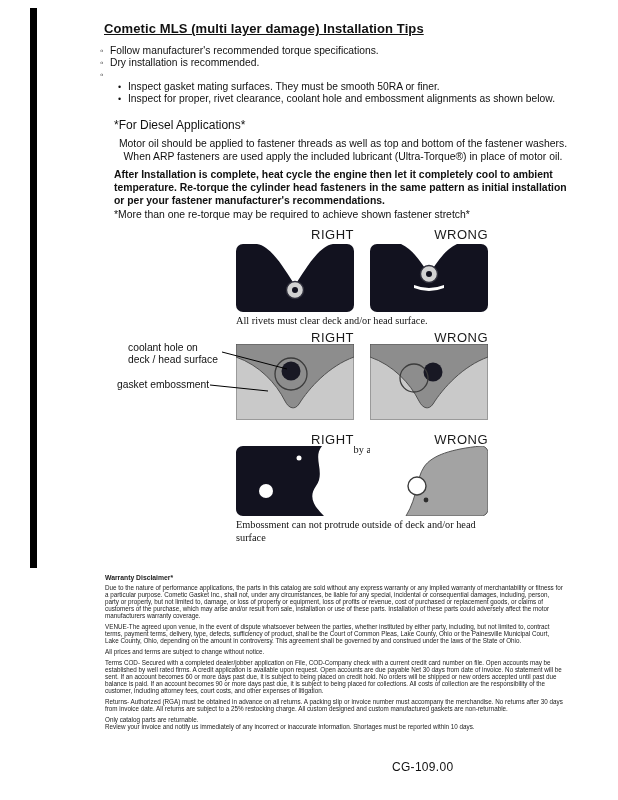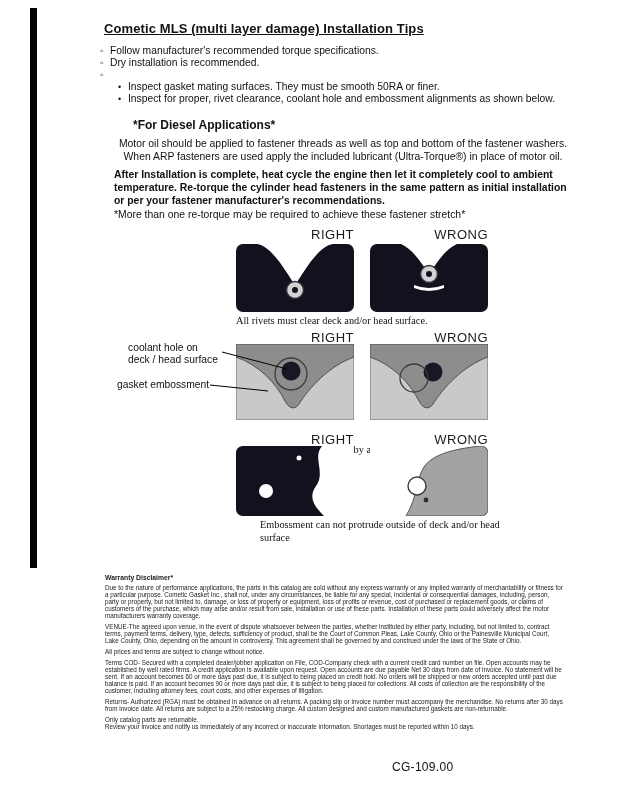--- a/index.html
+++ b/index.html
@@ -16,39 +16,39 @@
 
   .title { left: 104px; top: 21px; font-size: 13px; font-weight: bold; text-decoration: underline; letter-spacing: 0.1px; }
 
   .tips { left: 100px; top: 45px; width: 480px; font-size: 10.3px; line-height: 12px; }
   .tip-row { display: flex; align-items: flex-start; }
   .tip-row.sub { padding-left: 18px; }
   .marker { flex: 0 0 10px; width: 10px; }
   .marker.open { font-size: 10px; }
   .marker.filled { font-size: 9px; }
 
-  .diesel-heading { left: 114px; top: 118px; font-size: 12px; font-weight: bold; margin-left: 19px; }
+  .diesel-heading { left: 114px; top: 118px; font-size: 12px; font-weight: normal; }
   .diesel-p1 { left: 114px; top: 137px; width: 458px; font-size: 10.4px; line-height: 13px; text-align: center; }
   .diesel-p2 { left: 114px; top: 168px; width: 458px; font-size: 10.4px; line-height: 13px; font-weight: bold; }
   .diesel-note { left: 114px; top: 209px; width: 470px; font-size: 10.4px; }
 
   .fig-label { width: 118px; text-align: right; font-size: 13px; letter-spacing: 0.5px; color: #1a1a1a; }
   .lbl-r1a { left: 236px; top: 227px; } .lbl-r1b { left: 370px; top: 227px; }
   .lbl-r2a { left: 236px; top: 330px; } .lbl-r2b { left: 370px; top: 330px; }
   .lbl-r3a { left: 236px; top: 432px; } .lbl-r3b { left: 370px; top: 432px; }
 
   .fig { display: block; }
   .fig-r1a { left: 236px; top: 244px; } .fig-r1b { left: 370px; top: 244px; }
   .fig-r2a { left: 236px; top: 344px; } .fig-r2b { left: 370px; top: 344px; }
   .fig-r3a { left: 236px; top: 446px; } .fig-r3b { left: 370px; top: 446px; }
 
   .caption { font-size: 10.3px; line-height: 12.5px; color: #111; font-family: Liberation Serif, serif; }
   .cap-1 { left: 236px; top: 315px; width: 280px; }
   .cap-2 { left: 236px; top: 444px; width: 280px; }
-  .cap-3 { left: 236px; top: 519px; width: 252px; margin-left: 24px; }
+  .cap-3 { left: 236px; top: 519px; width: 252px; }
 
   .annotation { font-size: 10.3px; line-height: 12px; color: #111; }
   .ann-coolant { left: 128px; top: 342px; width: 96px; white-space: pre-line; }
   .ann-emboss { left: 117px; top: 379px; width: 100px; }
 
   .leaders { left: 0; top: 0; pointer-events: none; }
 
   .legal { left: 105px; top: 574px; width: 458px; font-size: 6.3px; line-height: 7px; color: #222; }
   .legal h4 { font-size: 6.8px; margin: 0 0 3px 0; }
   .legal p { margin: 0 0 4px 0; }
@@ -82,21 +82,21 @@
     </div>
     <div class="tip-row sub">
       <span class="marker filled">•</span>
       <span>Inspect for proper, rivet clearance, coolant hole and embossment alignments as shown below.</span>
     </div>
   </div>
 
   <div class="abs diesel-heading">*For Diesel Applications*</div>
   <div class="abs diesel-p1">Motor oil should be applied to fastener threads as well as top and bottom of the fastener washers. When ARP fasteners are used apply the included lubricant (Ultra-Torque®) in place of motor oil.</div>
   <div class="abs diesel-p2">After Installation is complete, heat cycle the engine then let it completely cool to ambient temperature. Re-torque the cylinder head fasteners in the same pattern as initial installation or per your fastener manufacturer's recommendations.</div>
-  <div class="abs diesel-note">*More than one re-torque may be required to achieve these fastener stretch*</div>
+  <div class="abs diesel-note">*More than one re-torque may be required to achieve shown fastener stretch*</div>
 
   <div class="abs fig-label lbl-r1a">RIGHT</div>
   <div class="abs fig-label lbl-r1b">WRONG</div>
 
   <svg class="abs fig fig-r1a" width="118" height="68" viewBox="0 0 118 68">
     <rect width="118" height="68" rx="7" fill="#12121f"></rect>
     <path d="M21,0 C36,2 50,28 59,41 C68,28 82,2 97,0 Z" fill="#ffffff"></path>
     <circle cx="59" cy="46" r="8.5" fill="#d2d2d2" stroke="#30303c" stroke-width="1.4"></circle>
     <circle cx="59" cy="46" r="3" fill="#12121f"></circle>
   </svg>

